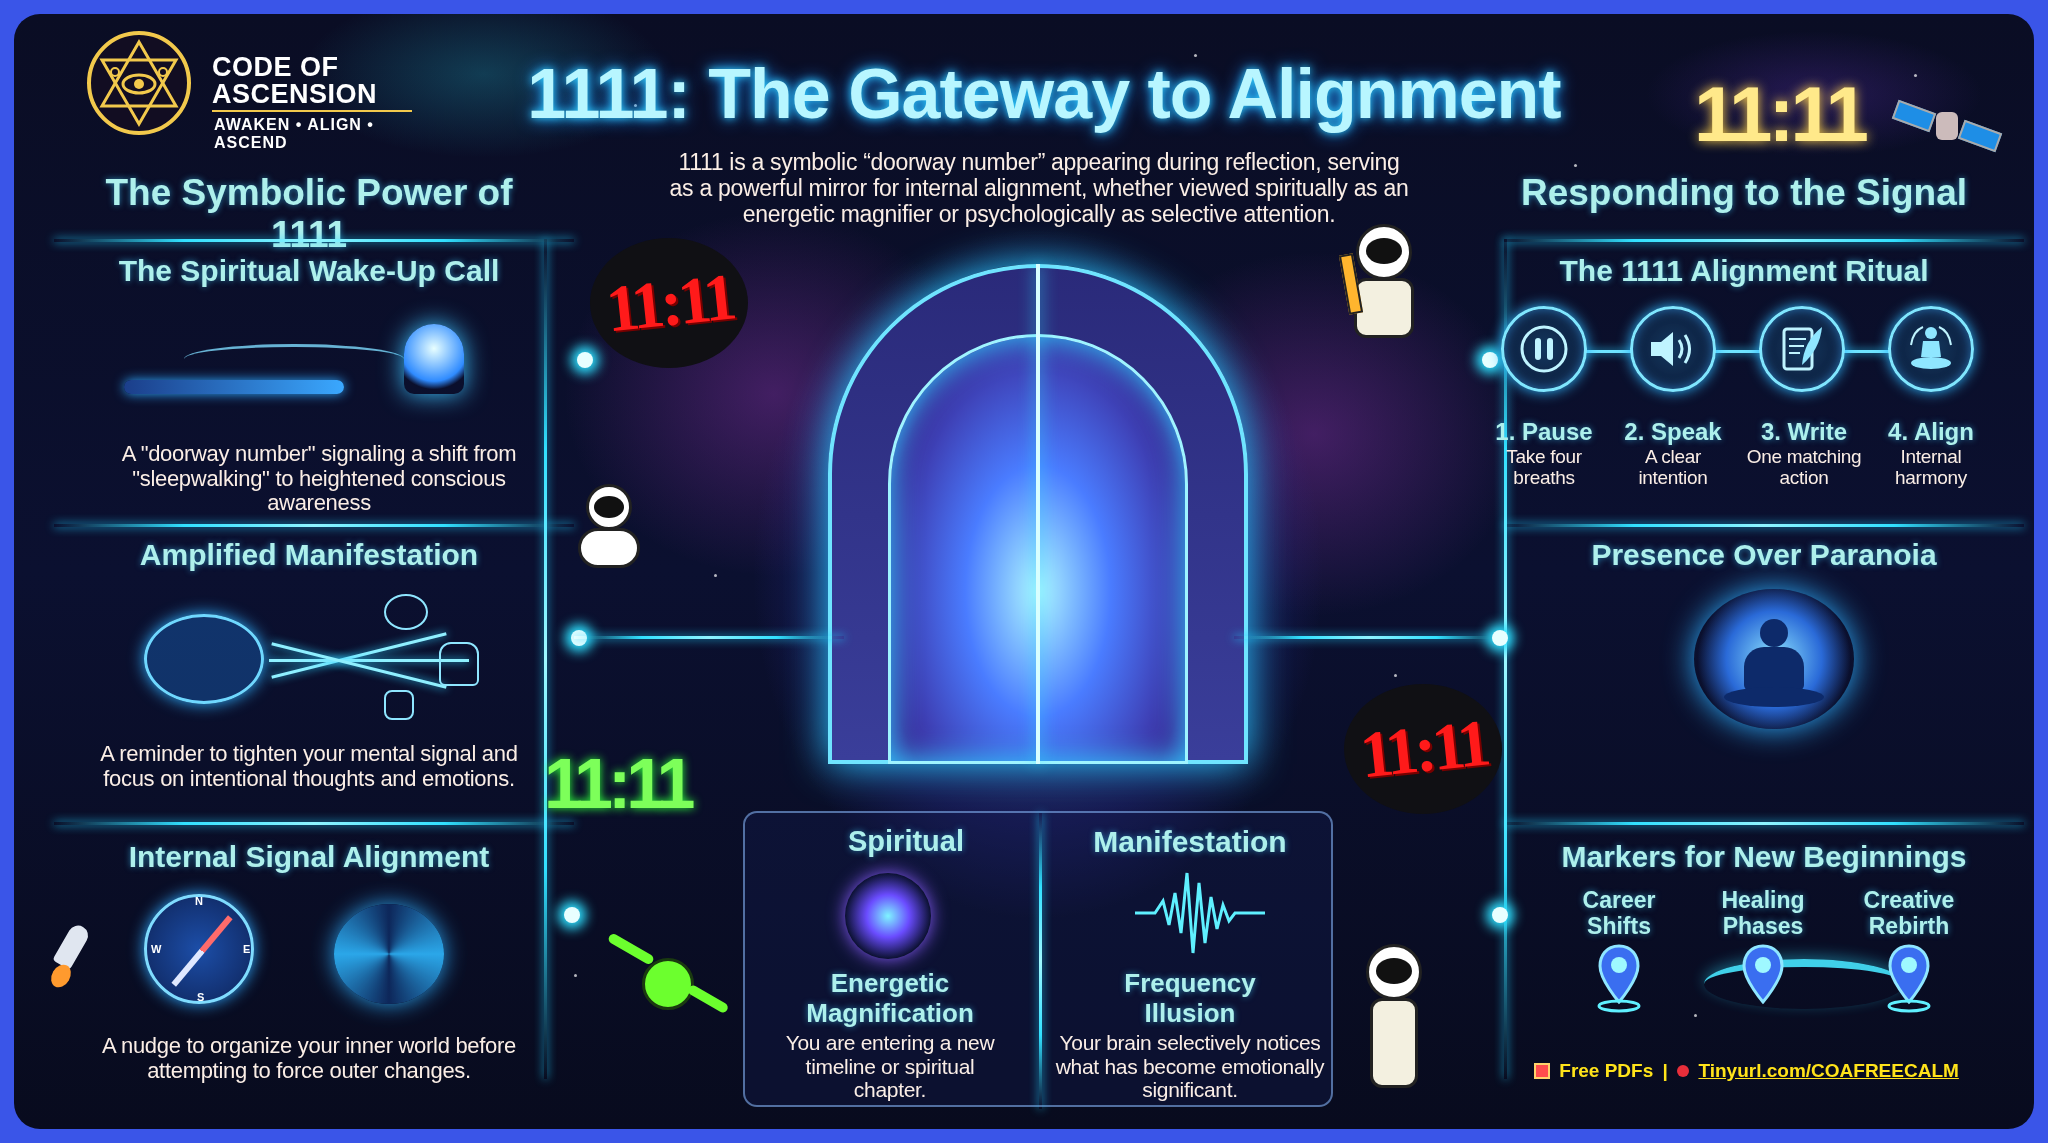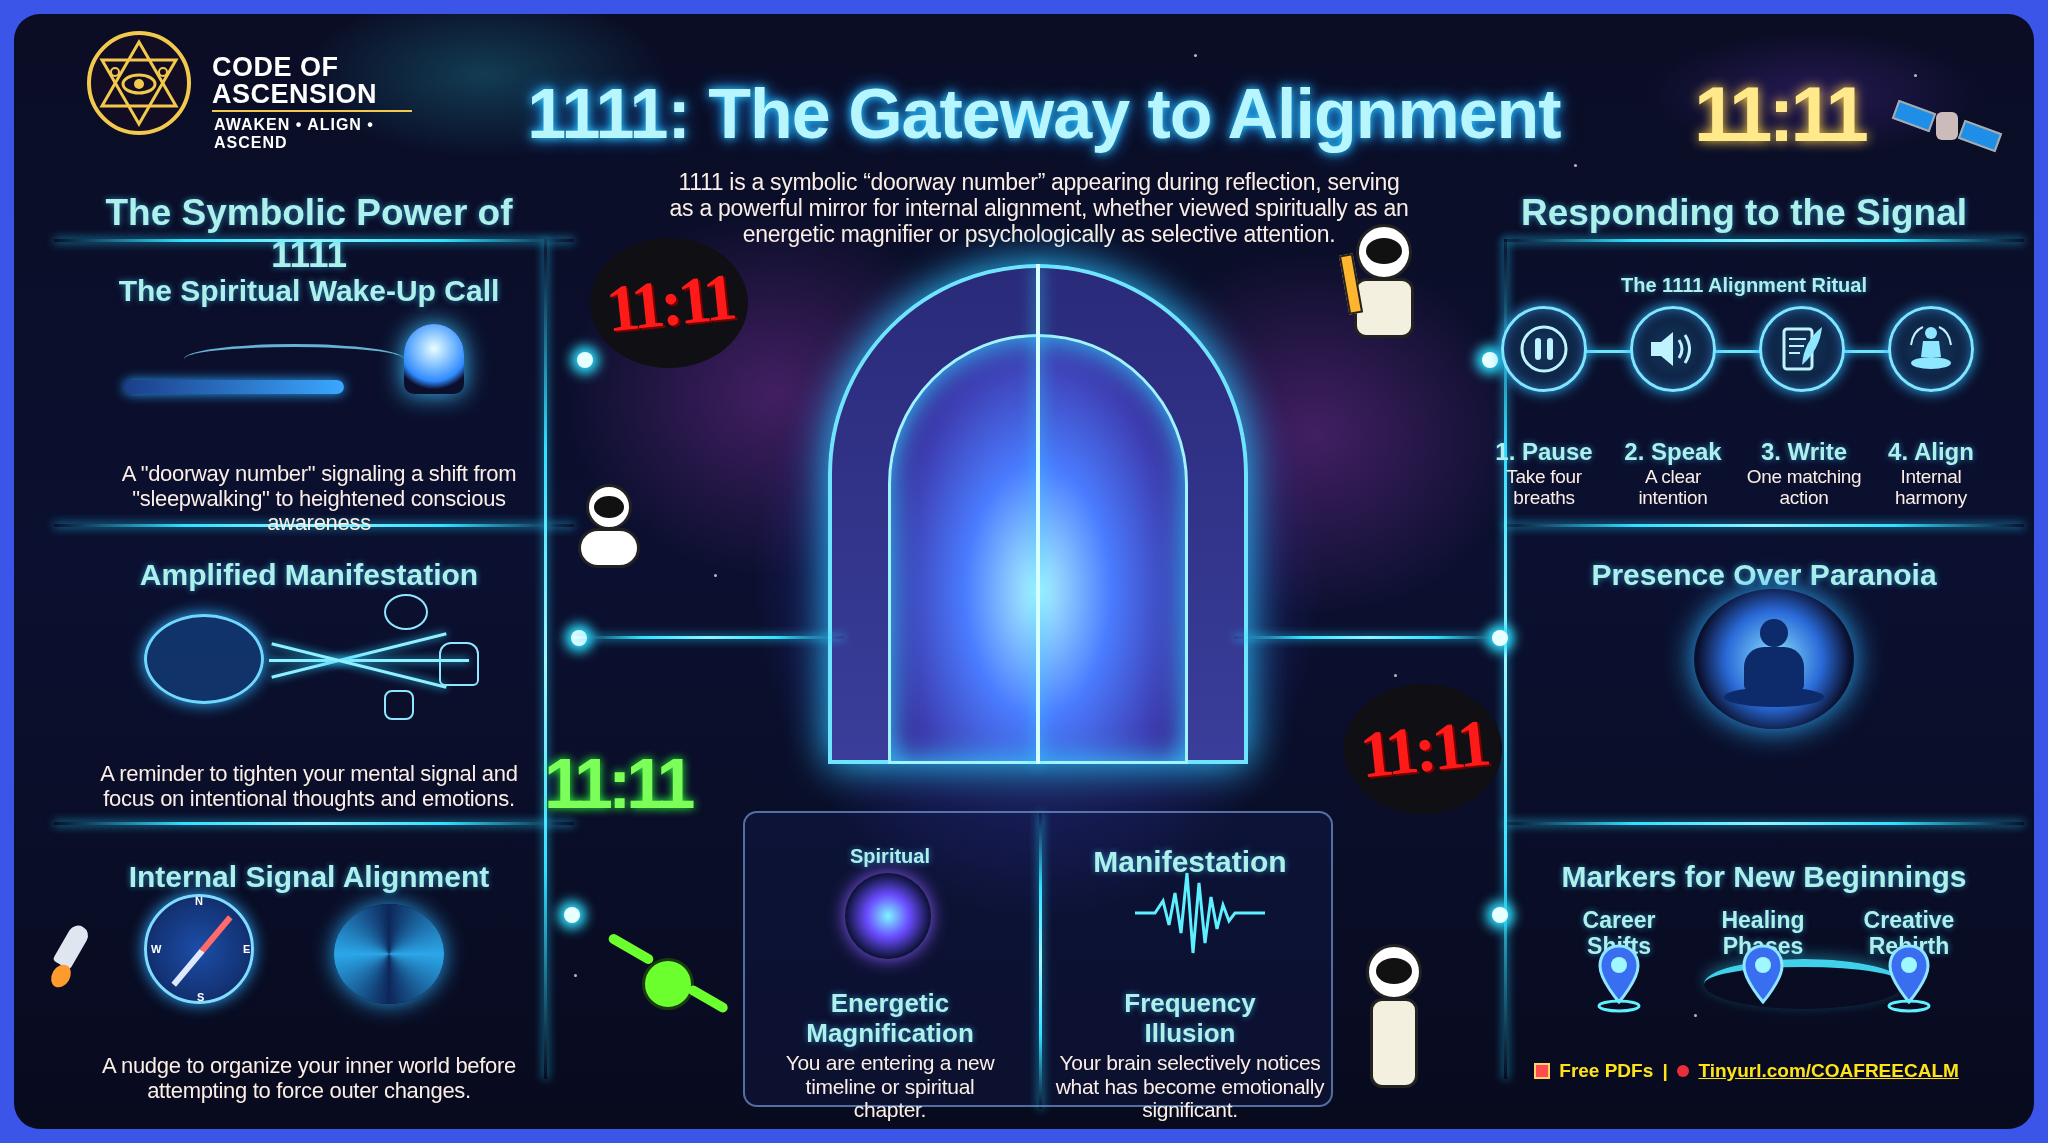--- a/index.html
+++ b/index.html
@@ -14,21 +14,21 @@
       radial-gradient(ellipse 300px 260px at 1300px 420px, rgba(170,60,200,0.35), transparent 70%),
       radial-gradient(ellipse 260px 120px at 470px 60px, rgba(40,200,220,0.25), transparent 70%),
       radial-gradient(ellipse 240px 90px at 1800px 80px, rgba(120,60,220,0.25), transparent 70%),
       linear-gradient(180deg, #0a0d24 0%, #0b1030 50%, #080b1e 100%);
   }
   .star { position: absolute; width: 3px; height: 3px; border-radius: 50%; background: #fff; opacity: .7; }
   .glow-text { color: #b8f6ff; text-shadow: 0 0 8px #2fd0ff, 0 0 18px #1a8cff; font-weight: bold; }
   .heading { color: #aef0ec; font-weight: bold; text-shadow: 0 0 6px rgba(60,200,255,.6); }
   .body-text { color: #fbeee6; font-family: "Liberation Sans", sans-serif; line-height: 1.12; letter-spacing: -0.3px; }
   .abs { position: absolute; }
-  .center { text-align: center; margin-top: 20px; }
+  .center { text-align: center; }
   .glow-line { position: absolute; height: 3px; background: linear-gradient(90deg, transparent, #31e0ff, #8ff4ff, #31e0ff, transparent); box-shadow: 0 0 10px #22d0ff; }
   .glow-vline { position: absolute; width: 3px; background: linear-gradient(180deg, transparent, #31e0ff, #9ff8ff, #31e0ff, transparent); box-shadow: 0 0 10px #22d0ff; }
   .node { position: absolute; width: 16px; height: 16px; border-radius: 50%; background: #e8ffff; box-shadow: 0 0 12px 6px #2ee0ff; }
   .ritual-icon { position: absolute; width: 86px; height: 86px; border-radius: 50%; border: 3px solid #7fe6ff; box-shadow: 0 0 14px #2fb8ff, inset 0 0 12px rgba(60,170,255,.6); background: radial-gradient(circle, #13375e 0%, #0c1c3a 80%); display:flex; align-items:center; justify-content:center; }
   .bad-1111 { position: absolute; width: 158px; height: 130px; border-radius: 50%; background: #101014; display:flex; align-items:center; justify-content:center; }
   .bad-1111 span { color: #ff1a1a; font-weight: bold; font-size: 66px; transform: rotate(-6deg); text-shadow: 2px 2px 0 #700; letter-spacing: -4px; font-family: "Liberation Serif", serif; }
   .pin { position: absolute; }
   .compare-box { position: absolute; left: 729px; top: 797px; width: 590px; height: 296px; border: 2px solid rgba(140,190,255,.55); border-radius: 14px; background: rgba(20,30,80,0.35); }
   a.link { color: #ffe31a; text-decoration: underline; font-weight: bold; }
 </style>
@@ -140,21 +140,21 @@
     <div style="position:absolute;left:0;top:0;width:420px;height:500px;border-radius:210px 210px 0 0;background:linear-gradient(180deg,#2a2a7a,#3a3e9a);box-shadow:0 0 40px #29c8ff;border:4px solid #6fe4ff;"></div>
     <div style="position:absolute;left:60px;top:70px;width:300px;height:430px;border-radius:150px 150px 0 0;background:radial-gradient(ellipse at 50% 60%,#aef6ff 0%,#4a7cff 35%,#3a2a9a 75%);border:3px solid #9ff4ff;box-shadow:inset 0 0 30px #2fd0ff;"></div>
     <div style="position:absolute;left:208px;top:0;width:4px;height:500px;background:#d8ffff;box-shadow:0 0 16px #2fe0ff"></div>
   </div>
 
   <div class="glow-line" style="left:560px;top:622px;width:270px;"></div>
   <div class="glow-line" style="left:1220px;top:622px;width:270px;"></div>
 
   <div class="compare-box">
     <div class="glow-vline" style="left:294px;top:0;height:296px;"></div>
-    <div class="abs heading center" style="left:0;top:12px;width:290px;font-size:20px;">Spiritual</div>
+    <div class="abs heading center" style="left:16px;top:12px;width:290px;font-size:29px;">Spiritual</div>
     <div class="abs" style="left:100px;top:60px;width:86px;height:86px;border-radius:50%;background:radial-gradient(circle,#7ef4ff 0%,#6a4cff 35%,transparent 70%);box-shadow:0 0 18px #8a5cff;"></div>
     <div class="abs body-text center" style="left:30px;top:218px;width:230px;font-size:21px;">You are entering a new timeline or spiritual chapter.</div>
     <div class="abs heading center" style="left:60px;top:155px;width:170px;font-size:26px;line-height:30px;">Energetic Magnification</div>
 
     <div class="abs heading center" style="left:300px;top:12px;width:290px;font-size:30px;">Manifestation</div>
     <svg class="abs" style="left:390px;top:50px" width="130" height="100" viewBox="0 0 130 100">
       <polyline points="0,50 20,50 28,38 34,62 40,30 46,70 52,10 58,90 64,20 70,80 76,34 82,66 88,42 94,58 100,50 130,50" fill="none" stroke="#5ff0ff" stroke-width="3"></polyline>
     </svg>
     <div class="abs heading center" style="left:360px;top:155px;width:170px;font-size:26px;line-height:30px;">Frequency Illusion</div>
     <div class="abs body-text center" style="left:310px;top:218px;width:270px;font-size:21px;">Your brain selectively notices what has become emotionally significant.</div>
@@ -175,21 +175,21 @@
   <div class="abs heading center" style="left:1500px;top:158px;width:460px;font-size:37px;">Responding to the Signal</div>
 
   <div class="glow-line" style="left:1490px;top:225px;width:520px;"></div>
   <div class="glow-line" style="left:1490px;top:510px;width:520px;"></div>
   <div class="glow-line" style="left:1490px;top:808px;width:520px;"></div>
   <div class="glow-vline" style="left:1490px;top:225px;height:840px;"></div>
   <div class="node" style="left:1468px;top:338px"></div>
   <div class="node" style="left:1478px;top:616px"></div>
   <div class="node" style="left:1478px;top:893px"></div>
 
-  <div class="abs heading center" style="left:1500px;top:240px;width:460px;font-size:20px;">The 1111 Alignment Ritual</div>
+  <div class="abs heading center" style="left:1500px;top:240px;width:460px;font-size:30px;">The 1111 Alignment Ritual</div>
   <div class="abs" style="left:1530px;top:336px;width:370px;height:3px;background:#6fe4ff;box-shadow:0 0 8px #2fd0ff"></div>
 
   <div class="ritual-icon" style="left:1487px;top:292px;">
     <svg width="50" height="50" viewBox="0 0 50 50">
         <circle cx="25" cy="25" r="22" fill="none" stroke="#bff4ff" stroke-width="3"></circle>
         <rect x="16" y="14" width="6" height="22" rx="3" fill="#bff4ff"></rect>
         <rect x="28" y="14" width="6" height="22" rx="3" fill="#bff4ff"></rect>
       </svg>
   </div>
   <div class="ritual-icon" style="left:1616px;top:292px;">

